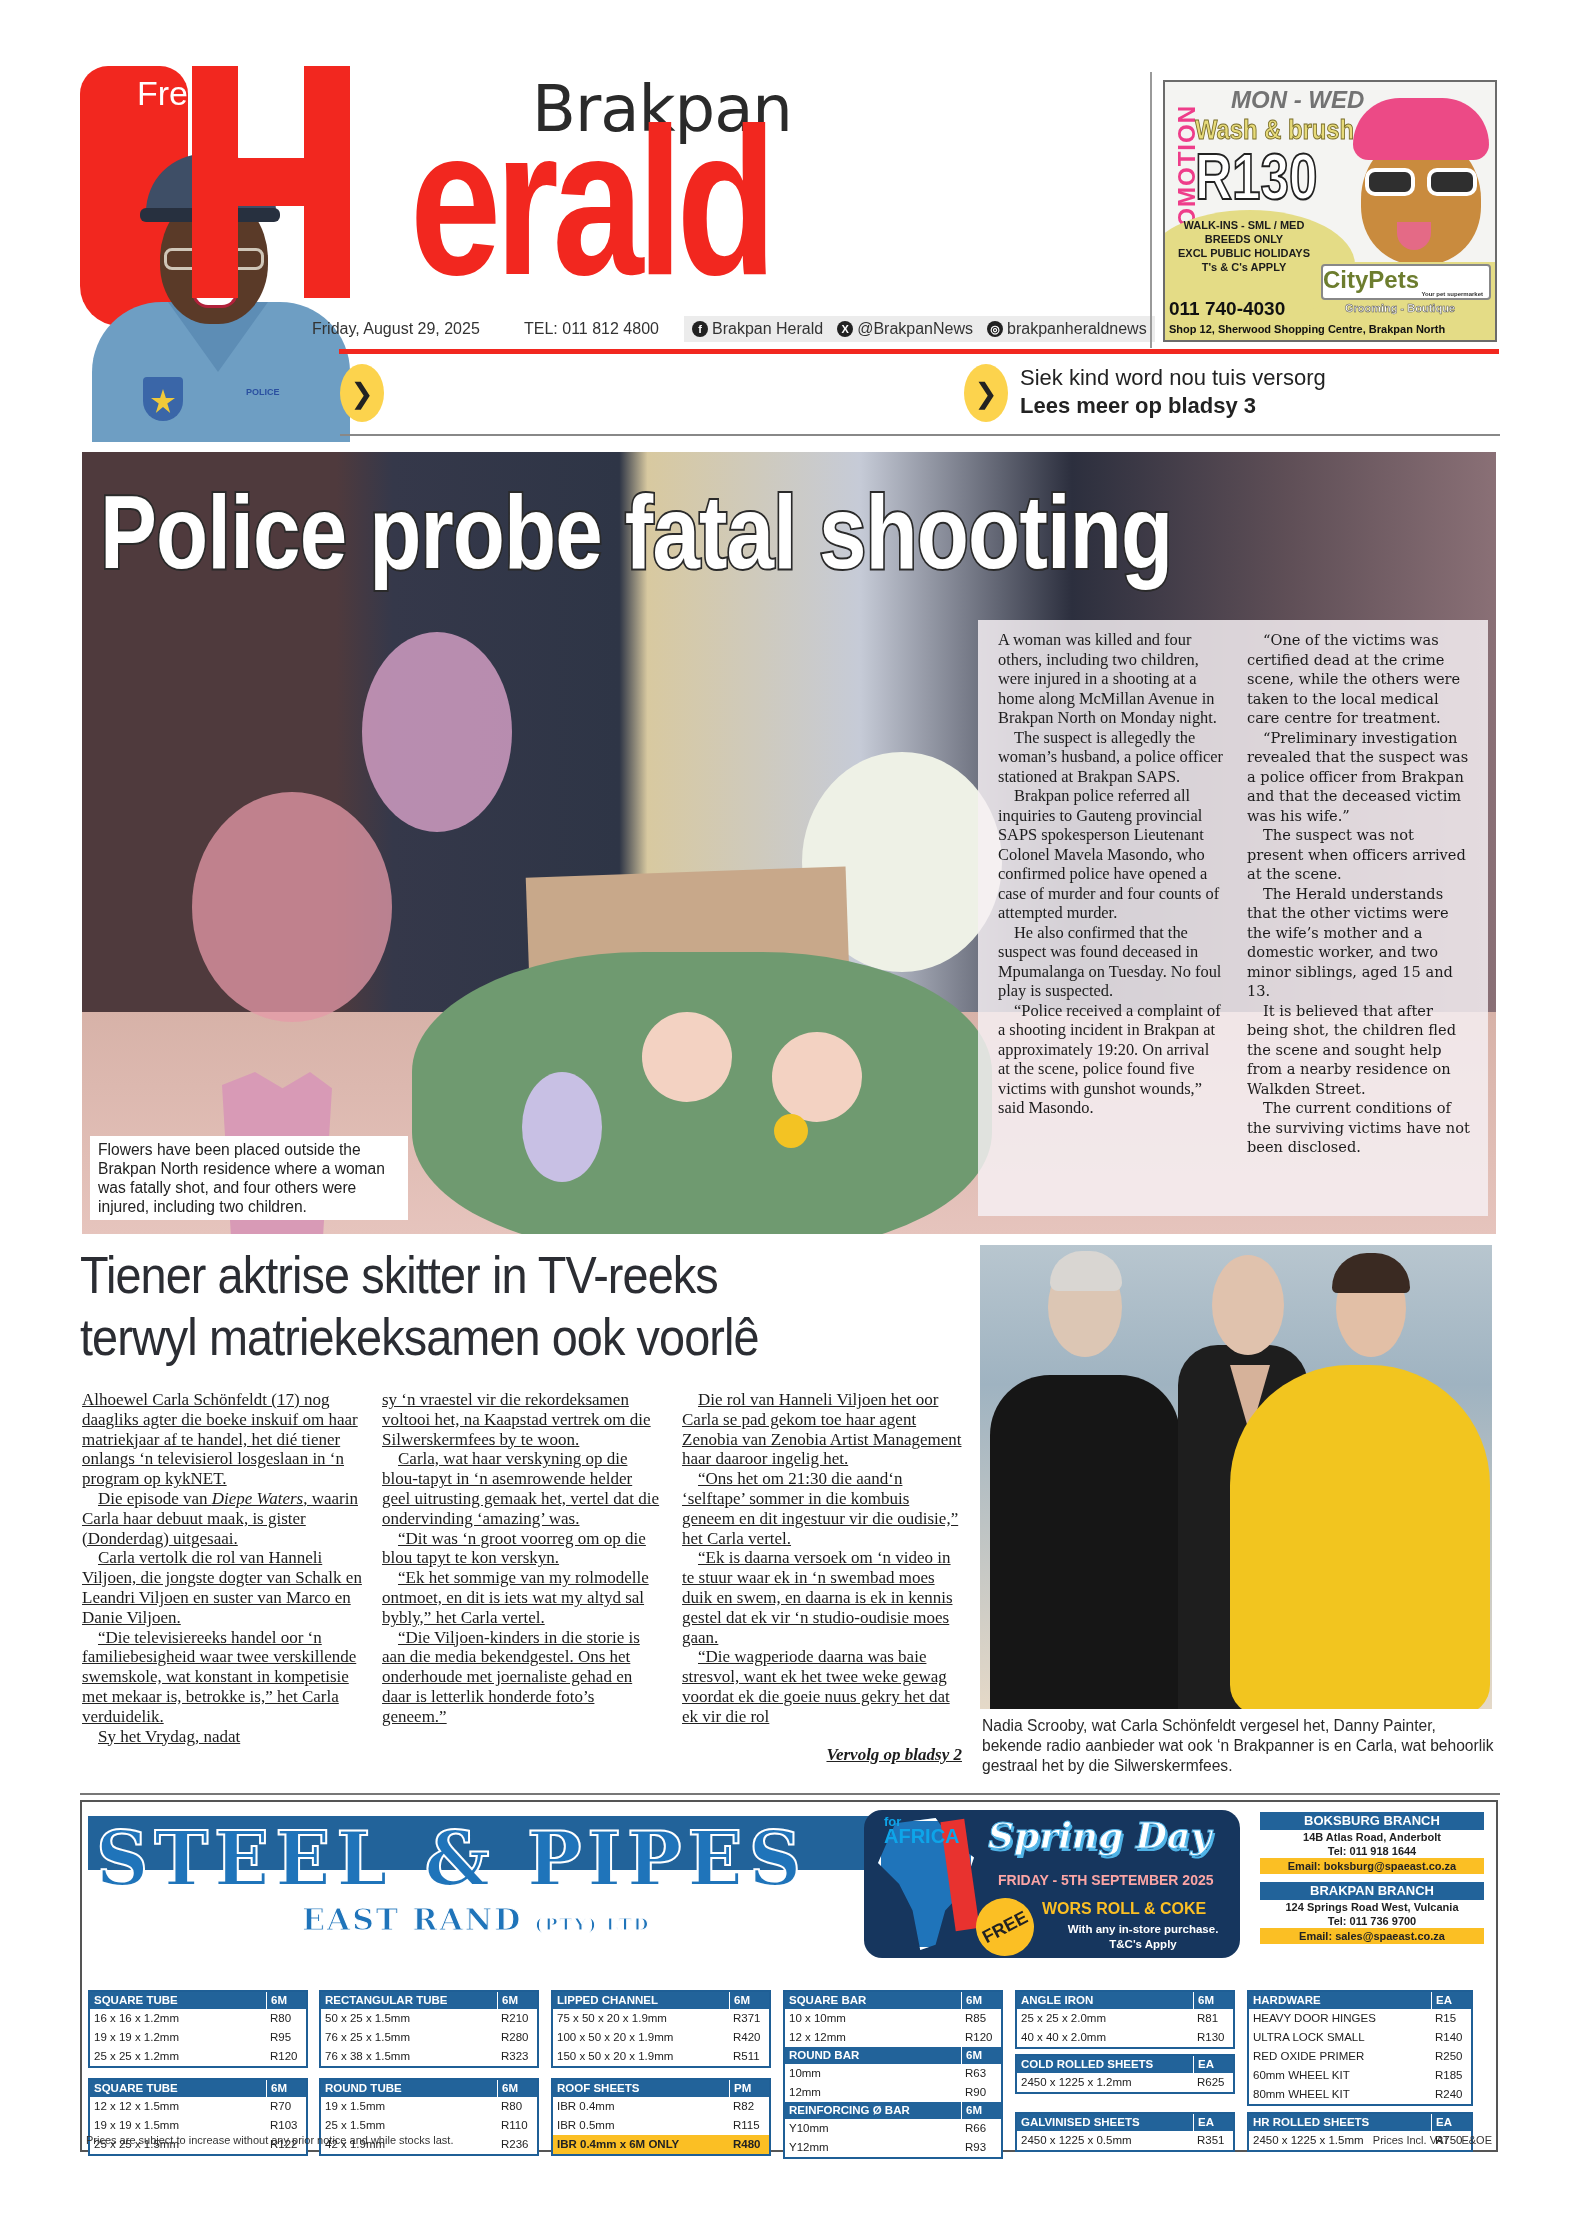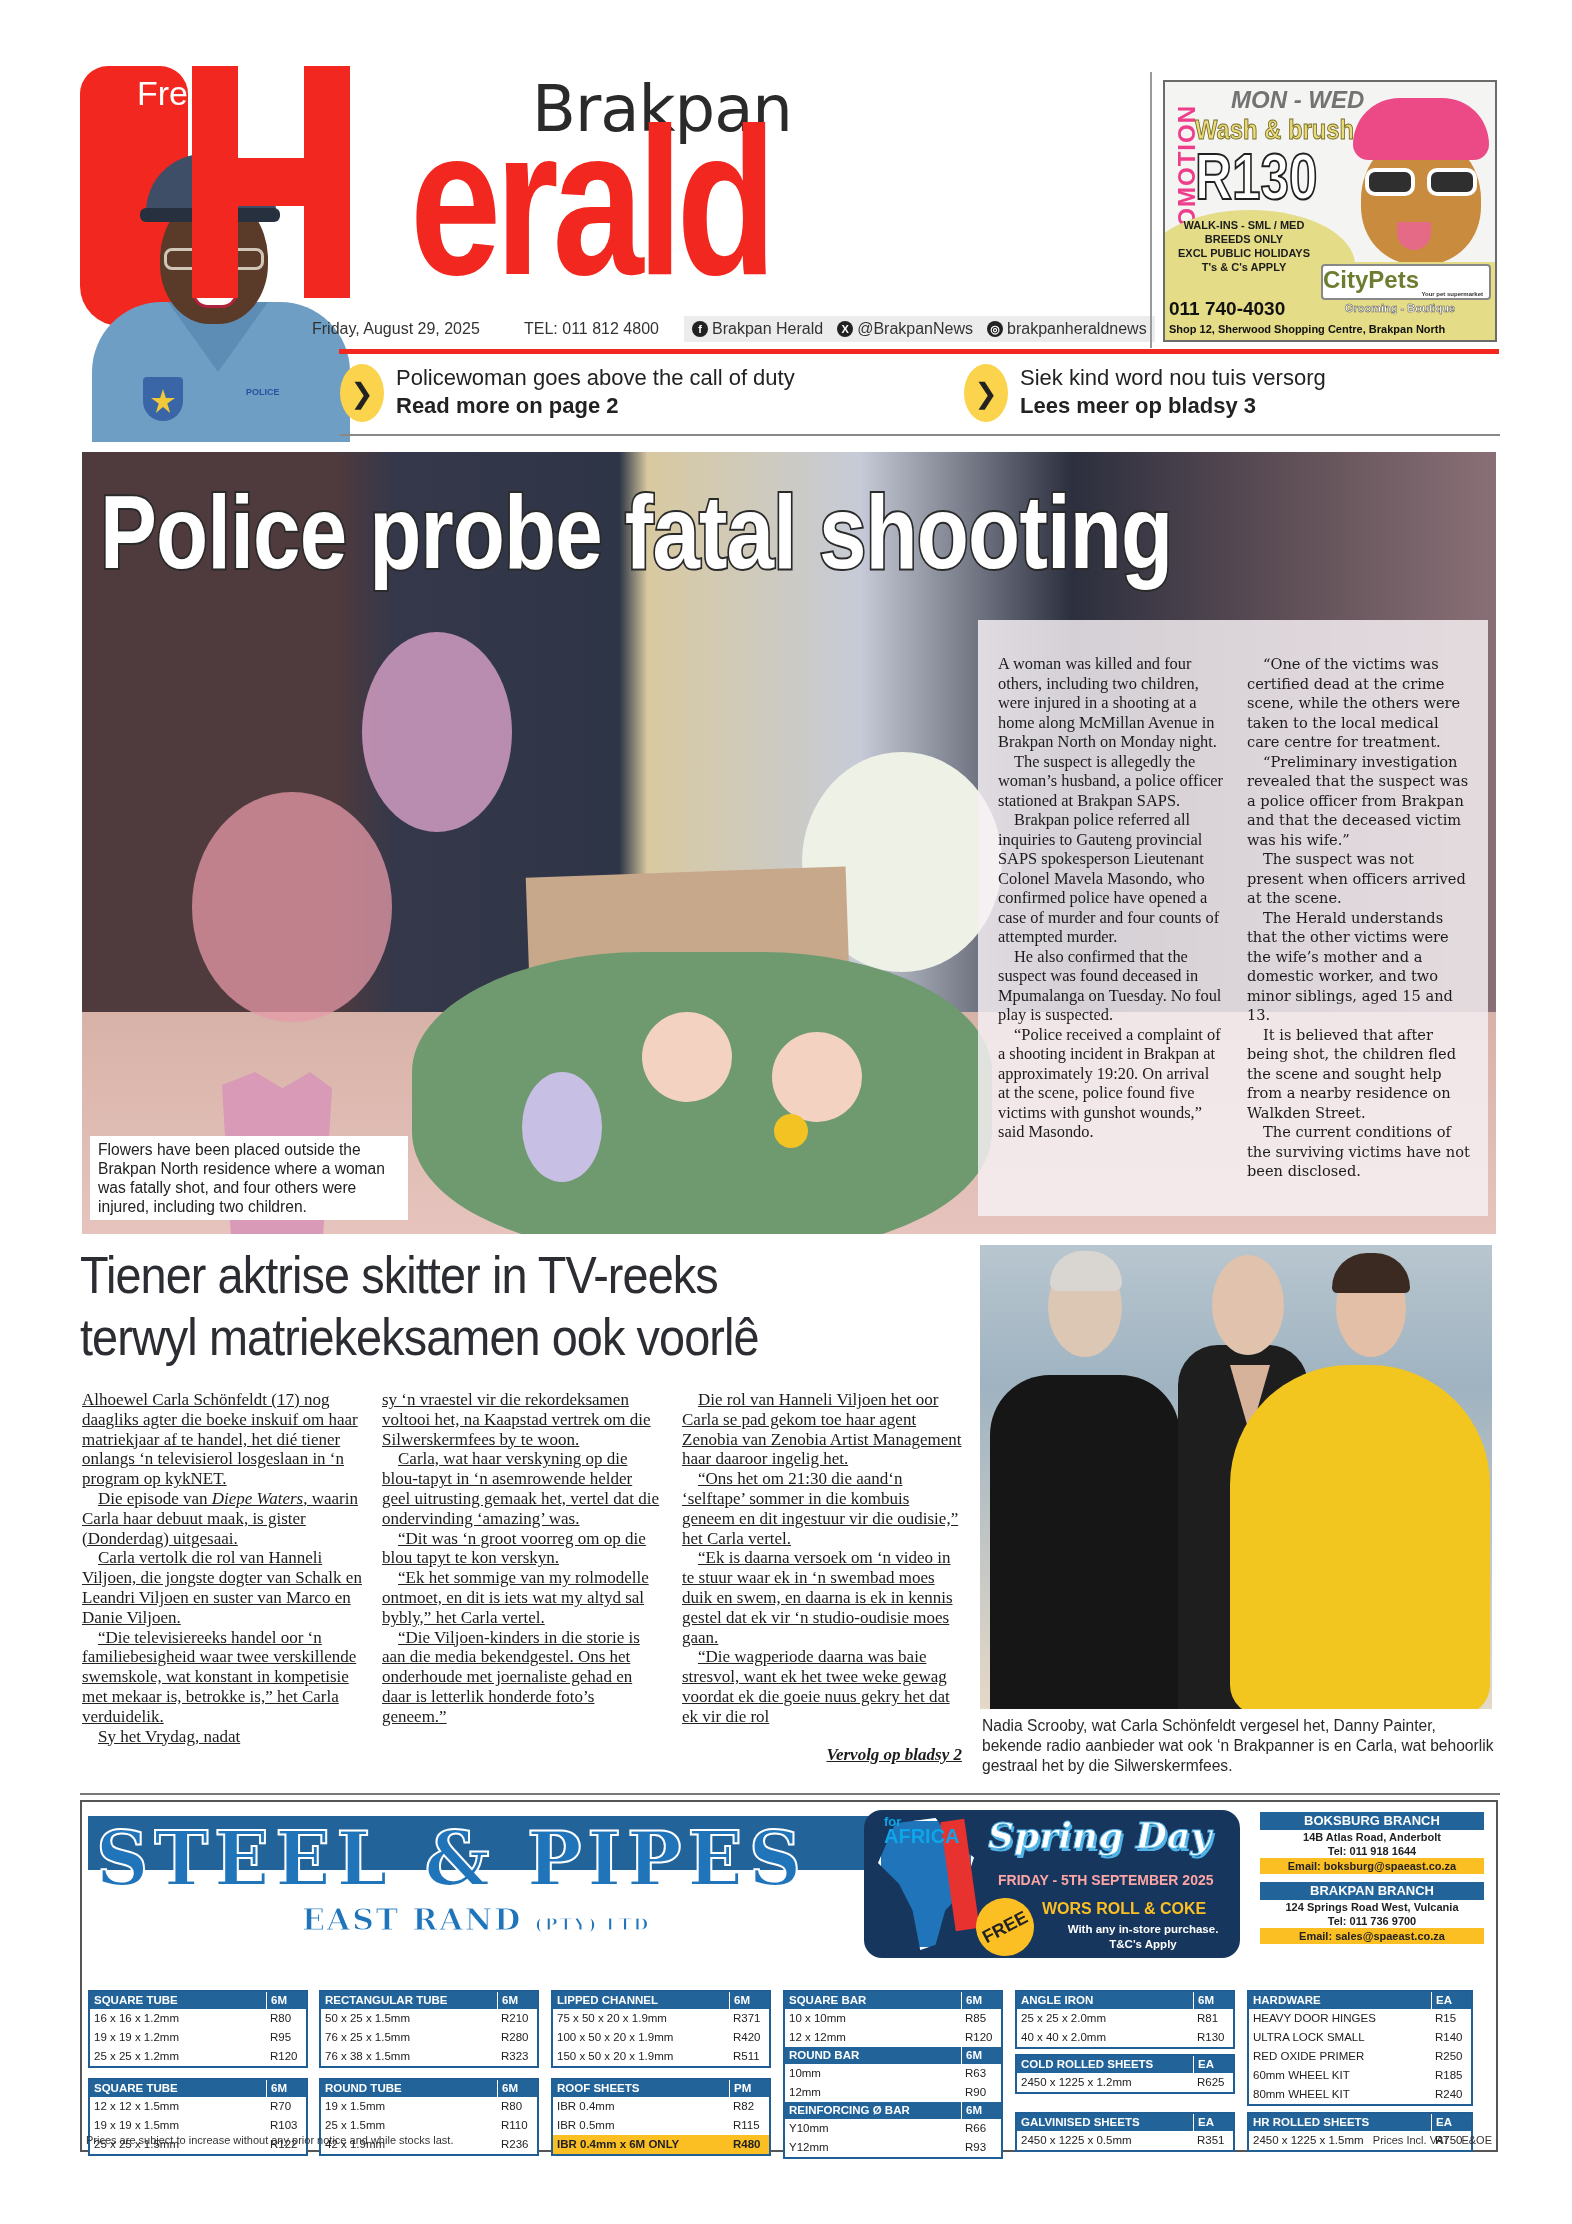--- a/index.html
+++ b/index.html
@@ -65,21 +65,21 @@
   .grey-rule { position: absolute; left: 340px; top: 434px; width: 1160px; height: 2px; background: #888; }
 
   
   .lead { position: absolute; left: 82px; top: 452px; width: 1414px; height: 782px; overflow: hidden;
     background: linear-gradient(90deg, #4f3a3d 0%, #4f3a3d 18%, #35384a 22%, #2e3546 38%, #d8c9a0 40%, #c6cbd7 55%, #2c2f3e 70%, #5e4e56 85%, #8a7076 100%); }
   .lead .floor { position: absolute; left: 0; top: 560px; width: 100%; height: 222px; background: linear-gradient(180deg, #d7b2a8, #e6c4bd); }
   .lead .bouquet { position: absolute; border-radius: 50%; }
   .lead .wrap-pink { position: absolute; left: 140px; top: 620px; width: 110px; height: 162px; background: #d89ab6; clip-path: polygon(0 8%, 30% 0, 55% 10%, 80% 0, 100% 10%, 92% 100%, 8% 100%); }
   .lead .note { position: absolute; left: 446px; top: 420px; width: 320px; height: 136px; background: #c8a88a; transform: rotate(-2deg); }
   .headline { position: absolute; left: 100px; top: 472px; font-size: 104px; line-height: 120px; font-weight: bold; color: #fff; font-family: "Liberation Sans", sans-serif; -webkit-text-stroke: 4px #2a2a2a; paint-order: stroke fill; transform: scaleX(0.82); transform-origin: left top; letter-spacing: -1px; white-space: nowrap; }
-  .lead-text { position: absolute; left: 978px; top: 620px; width: 510px; height: 596px; background: rgba(245,240,243,0.84); padding: 34px 14px 0 20px; display: flex; gap: 22px; }
+  .lead-text { position: absolute; left: 978px; top: 620px; width: 510px; height: 596px; background: rgba(245,240,243,0.84); padding: 10px 14px 0 20px; display: flex; gap: 22px; }
   .lead-text .col { width: 232px; font-family: "Liberation Serif", serif; font-size: 16.4px; line-height: 19.5px; color: #1c1c1c; }
   .lead-text .col:last-child { font-family: "DejaVu Serif", serif; font-size: 14.6px; }
   .lead-text p { text-indent: 16px; }
   .lead-text p.first { text-indent: 0; }
   .photo-caption { position: absolute; left: 90px; top: 1136px; width: 318px; padding: 4px 8px; background: #fff; font-size: 15.6px; line-height: 19px; color: #222; }
 
   
   .story2-head { position: absolute; left: 80px; top: 1244px; font-size: 52px; line-height: 62px; color: #2b2d33; font-family: "Liberation Sans", sans-serif; transform: scaleX(0.9); transform-origin: left top; letter-spacing: -1px; }
   .story2-body { position: absolute; left: 82px; top: 1390px; width: 880px; display: flex; gap: 20px; text-decoration: underline; }
   .story2-body .col { width: 280px; font-family: "Liberation Serif", serif; font-size: 17px; line-height: 19.8px; color: #1c1c1c; }
@@ -193,24 +193,20 @@
   </div>
   <div class="citypets"><span>CityPets</span><small>Your pet supermarket</small></div>
   <div class="groom">Grooming - Boutique</div>
   <div class="tel">011 740-4030</div>
   <div class="addr">Shop 12, Sherwood Shopping Centre, Brakpan North</div>
 </div>
 
 <div class="teasers">
   <div class="teaser" style="left:0">
     <div class="arrow">❯</div>
-    <div>
-      <div class="t1">Policewoman goes above the call of duty</div>
-      <div class="t2">Read more on page 2</div>
-    </div>
   </div>
   <div class="teaser" style="left:624px">
     <div class="arrow">❯</div>
     <div>
       <div class="t1">Siek kind word nou tuis versorg</div>
       <div class="t2">Lees meer op bladsy 3</div>
     </div>
   </div>
 </div>
 <div class="grey-rule"></div>

